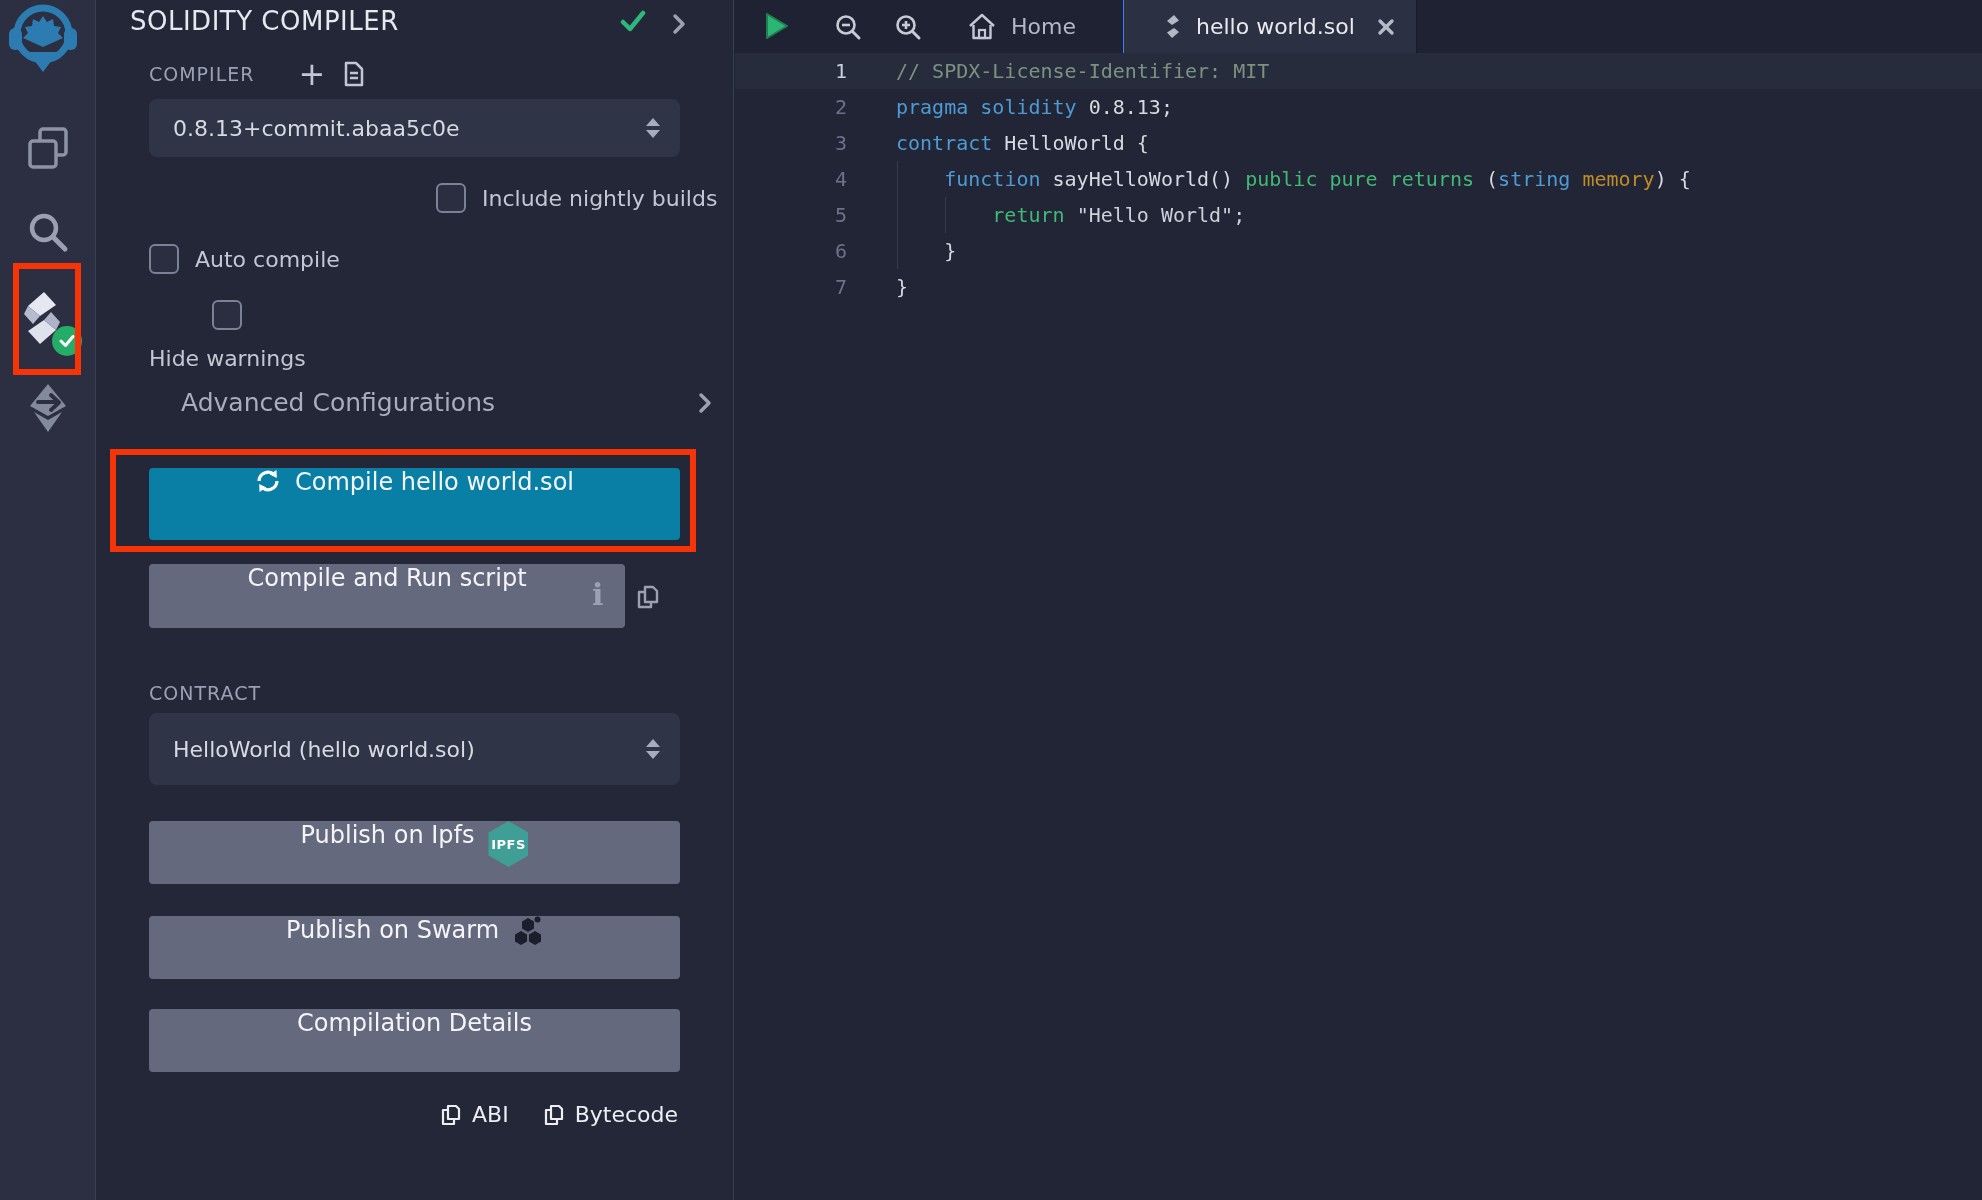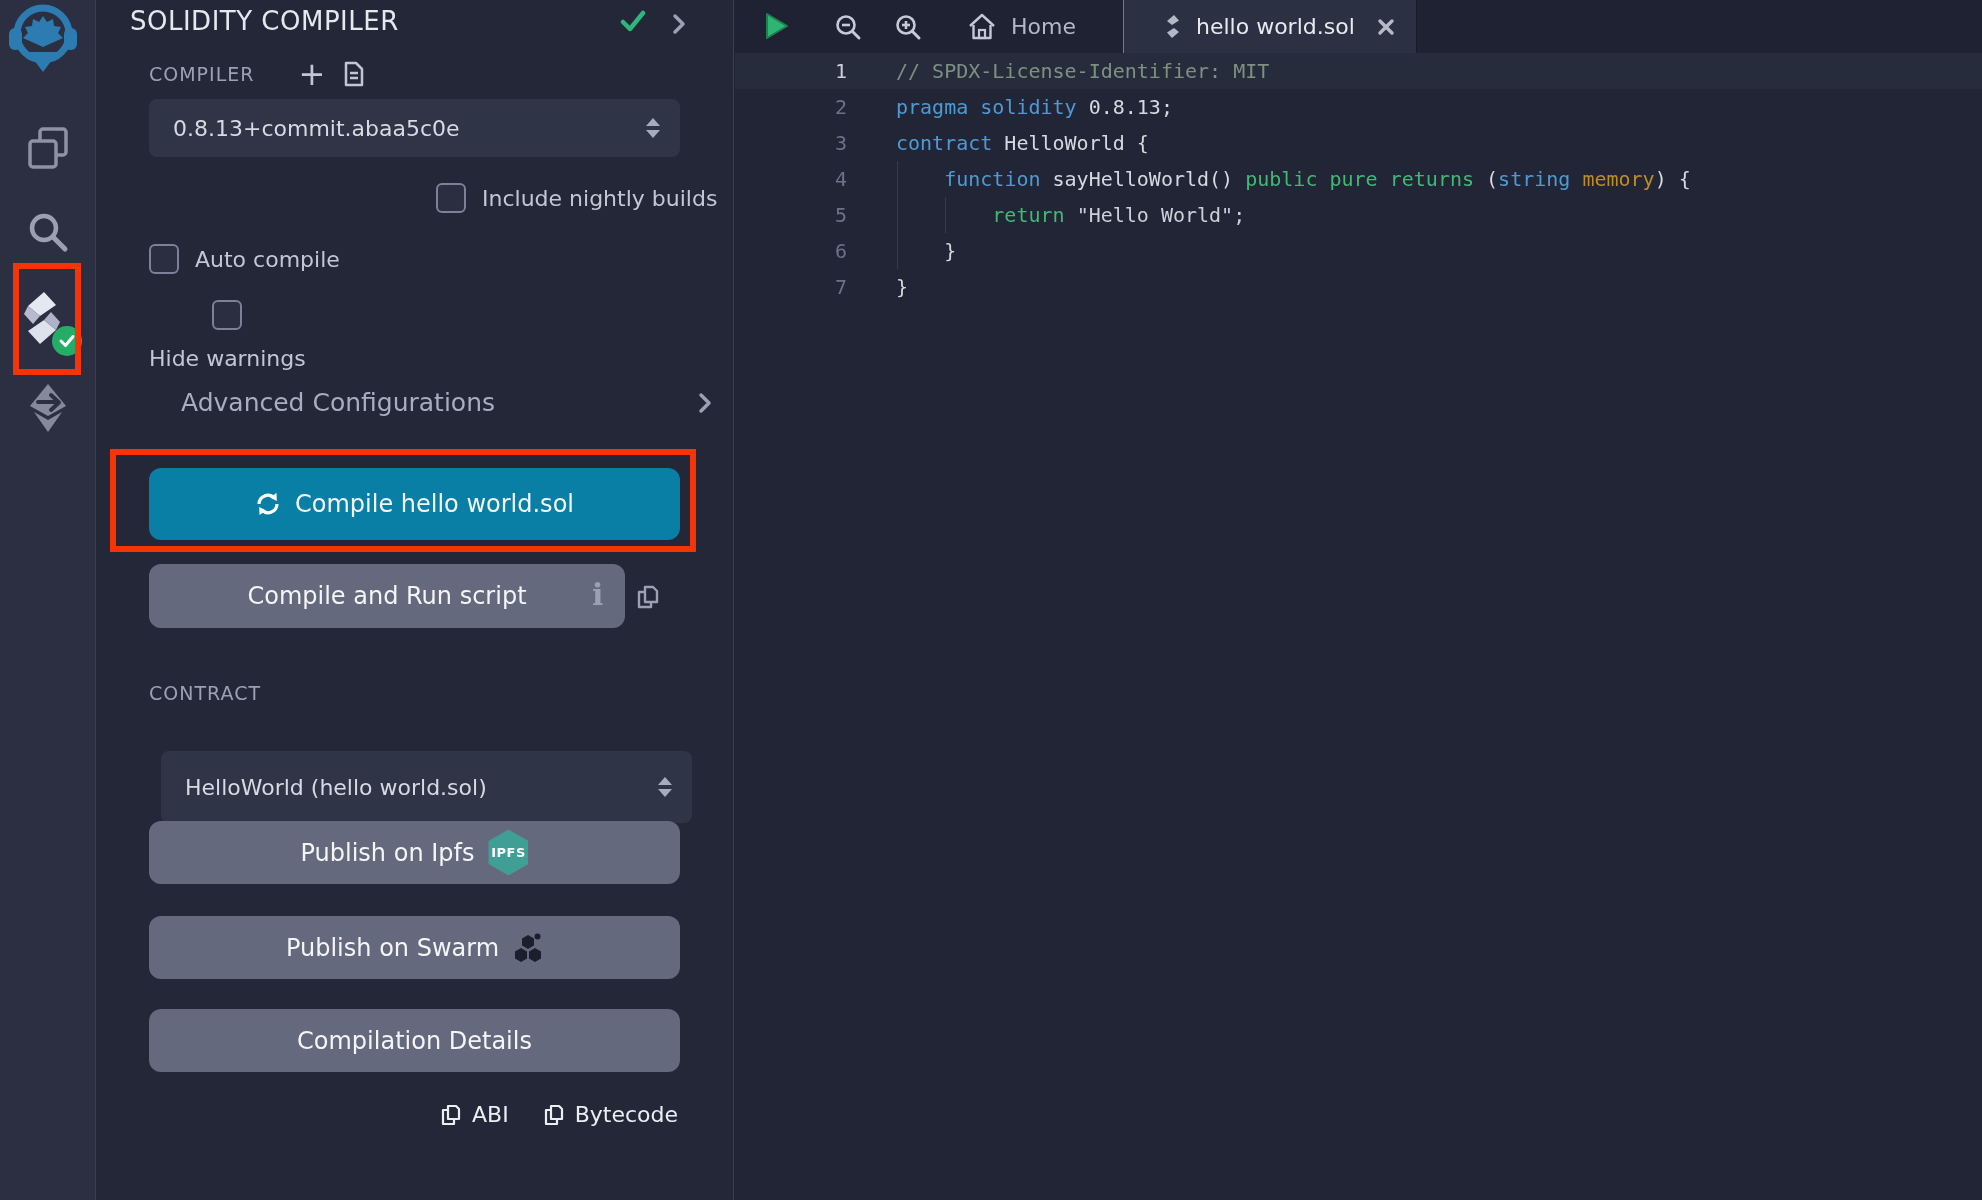--- a/index.html
+++ b/index.html
@@ -18,38 +18,38 @@
   
   .panel{position:absolute;left:96px;top:0;width:638px;height:1200px;background:#232737;border-right:1px solid #3a4053;box-sizing:border-box;}
   .panel-title{position:absolute;left:34px;top:6px;font-size:26px;font-weight:500;color:#e6e8ef;letter-spacing:.5px;}
   .hdr-check{position:absolute;left:524px;top:10px;}
   .hdr-chev{position:absolute;left:576px;top:13px;}
   .sec-label{font-size:19px;letter-spacing:1px;color:#9ba1b5;font-weight:500;}
   .compiler-row{position:absolute;left:53px;top:60px;display:flex;align-items:center;gap:18px;}
   .plus-btn{font-size:32px;line-height:26px;color:#c2c6d4;cursor:pointer;margin-left:26px;}
   .sel{position:absolute;left:53px;width:531px;background:#2f3447;border-radius:8px;display:flex;align-items:center;cursor:pointer;}
   .sel-version{top:99px;height:58px;}
-  .sel-contract{top:751px;height:72px;margin-left:12px;}
+  .sel-contract{top:713px;height:72px;}
   .sel span.val{padding-left:24px;font-size:22px;color:#d7dae2;flex:1;}
   .stepper{margin-right:20px;display:flex;flex-direction:column;gap:4px;align-items:center;}
   .stepper i{display:block;width:0;height:0;border-left:7px solid transparent;border-right:7px solid transparent;}
   .stepper .up{border-bottom:8px solid #a7adbf;}
   .stepper .dn{border-top:8px solid #a7adbf;}
   .chk-row{position:absolute;display:flex;align-items:center;gap:16px;}
   .chk{width:30px;height:30px;border:2px solid #7b8298;border-radius:6px;background:#2a2e40;box-sizing:border-box;cursor:pointer;flex:none;}
   .chk-label{font-size:22px;color:#c3c7d4;cursor:pointer;}
   .row-nightly{left:292px;top:183px;padding-left:48px;}
   .row-auto{left:53px;top:244px;}
   .row-hide{left:53px;top:300px;flex-direction:column;}
   .advanced{position:absolute;left:53px;top:388px;width:531px;display:flex;align-items:center;justify-content:space-between;cursor:pointer;margin-left:32px;}
   .advanced .adv-txt{font-size:25px;color:#a8adbf;}
   .ann{position:absolute;border:6px solid #f63407;box-sizing:border-box;pointer-events:none;}
   .ann-rail{left:13px;top:263px;width:68px;height:112px;}
   .ann-compile{left:14px;top:449px;width:586px;height:103px;}
-  .btn{border-radius:12px;display:flex;align-items:center;justify-content:center;font-size:24px;color:#f4f5f8;cursor:pointer;box-sizing:border-box;}
+  .btn{border-radius:4px;display:flex;align-items:flex-start;justify-content:center;font-size:24px;color:#f4f5f8;cursor:pointer;box-sizing:border-box;}
   .btn-compile{position:absolute;left:53px;top:468px;width:531px;height:72px;background:#0a7fa6;gap:14px;}
   .btn-run{position:absolute;left:53px;top:564px;width:476px;height:64px;background:#65697e;}
   .mini-ic{position:absolute;cursor:pointer;}
   .ic-info{left:496px;top:580px;font-family:"DejaVu Serif","Liberation Serif",serif;font-weight:700;font-size:30px;color:#9ba0b2;line-height:30px;}
   .ic-copyrun{left:540px;top:584px;}
   .contract-label{position:absolute;left:53px;top:682px;}
   .btn-gray{position:absolute;left:53px;width:531px;height:63px;background:#65697e;gap:14px;}
   .btn-ipfs{top:821px;}
   .btn-swarm{top:916px;}
   .btn-details{top:1009px;}

